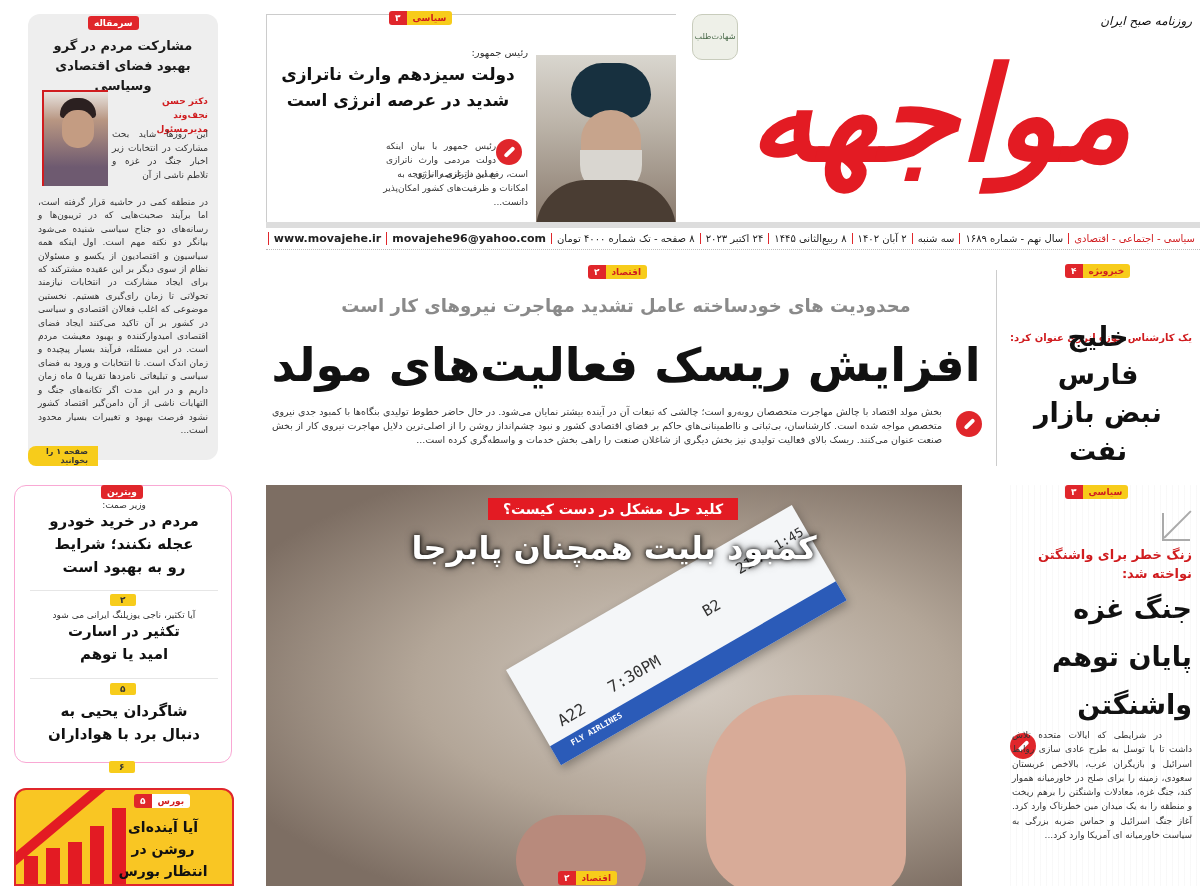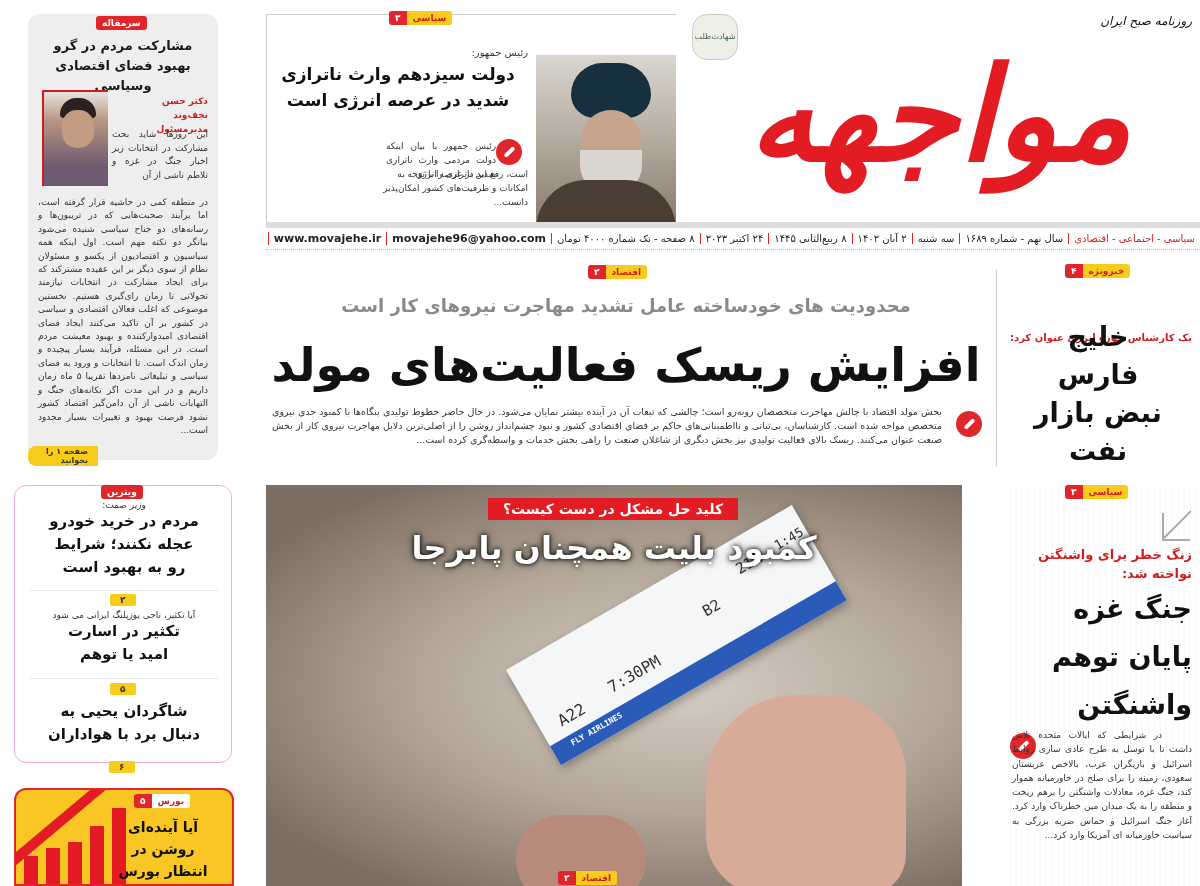--- a/index.html
+++ b/index.html
@@ -16,21 +16,21 @@
     .pageref { position: absolute; background: #f7cc1b; color: #333; font-size: 9px; font-weight: bold; height: 12px; line-height: 12px; padding: 0 10px; border-radius: 2px; }
 
     .logo-ring { position:absolute; width:26px; height:26px; border-radius:50%; background:#e0262b; }
     .logo-ring::after { content:""; position:absolute; left:7px; top:11px; width:13px; height:4px; background:#fff; border-radius:2px; transform:rotate(-45deg); }
 
     
     #masthead { left: 680px; top: 0; width: 520px; height: 222px; }
     .mh-logo { position:absolute; left: 60px; top: 20px; width: 400px; height: 190px; color: #e31b23; font-family: "DejaVu Serif", serif; font-weight: bold; font-size: 130px; line-height: 190px; text-align: center; font-style: italic; }
     .mh-sub { position:absolute; left: 105px; top: 28px; color:#e31b23; font-family:"DejaVu Serif", serif; font-weight:bold; font-size: 34px; }
     .mh-tagline { position:absolute; right: 8px; top: 14px; font-size: 12px; font-family: "DejaVu Serif", serif; font-style: italic; color:#111; }
-    .mh-emblem { position:absolute; left: 12px; top: 14px; width: 46px; height: 46px; border-radius: 15px; background: #eef0e8; border: 1px solid #c8ccbc; color: #4a6a4a; font-size: 8px; text-align:center; line-height: 44px; font-family:"DejaVu Serif", serif; }
+    .mh-emblem { position:absolute; left: 12px; top: 14px; width: 46px; height: 46px; border-radius: 10px; background: #eef0e8; border: 1px solid #c8ccbc; color: #4a6a4a; font-size: 8px; text-align:center; line-height: 44px; font-family:"DejaVu Serif", serif; }
 
     
     #top-story { left: 266px; top: 14px; width: 410px; height: 208px; border-top: 1px solid #ccc; border-left: 1px solid #ccc; }
     .ts-photo { position:absolute; right: 0; top: 40px; width: 140px; height: 168px; background: linear-gradient(180deg,#d9d6cf 0%,#bdb5aa 40%,#8a7b6e 100%); overflow:hidden; }
     .ts-photo .turban { position:absolute; left: 35px; top: 8px; width: 80px; height: 55px; border-radius: 40px 40px 30px 30px; background:#17303f; }
     .ts-photo .face { position:absolute; left: 45px; top: 55px; width: 60px; height: 70px; border-radius: 30px; background:#c7a48c; }
     .ts-photo .beard { position:absolute; left: 44px; top: 95px; width: 62px; height: 45px; border-radius: 0 0 30px 30px; background:#d9d6d0; }
     .ts-photo .robe { position:absolute; left: 0; top: 125px; width: 140px; height: 50px; background:#4a3d33; border-radius: 50px 50px 0 0; }
     .ts-kicker { position:absolute; right: 148px; top: 32px; font-size: 10px; color:#333; }
     .ts-title { position:absolute; right: 148px; top: 46px; width: 260px; text-align:center; font-weight:bold; font-size: 17px; line-height: 26px; color:#111; }
@@ -127,21 +127,21 @@
   <span class="ib-item">سه شنبه</span>
   <span class="ib-item">۲ آبان ۱۴۰۲</span>
   <span class="ib-item">۸ ربیع‌الثانی ۱۴۴۵</span>
   <span class="ib-item">۲۴ اکتبر ۲۰۲۳</span>
   <span class="ib-item">۸ صفحه - تک شماره ۴۰۰۰ تومان</span>
   <span class="ib-item url">movajehe96@yahoo.com</span>
   <span class="ib-item url">www.movajehe.ir</span>
 </div>
 
 <div id="editorial" class="abs">
-  <div class="badge red-only" style="left:68px; top:2px;">
+  <div class="badge red-only" style="left:60px; top:2px;">
     <span class="b-label">سرمقاله</span>
   </div>
   <div class="ed-title">مشارکت مردم در گرو بهبود فضای اقتصادی وسیاسی</div>
   <div class="ed-author">
     <div>دکتر حسن نجف‌وند</div>
     <div>مدیرمسئول</div>
   </div>
   <div class="ed-photo">
       <div class="hair"></div>
       <div class="face"></div>

